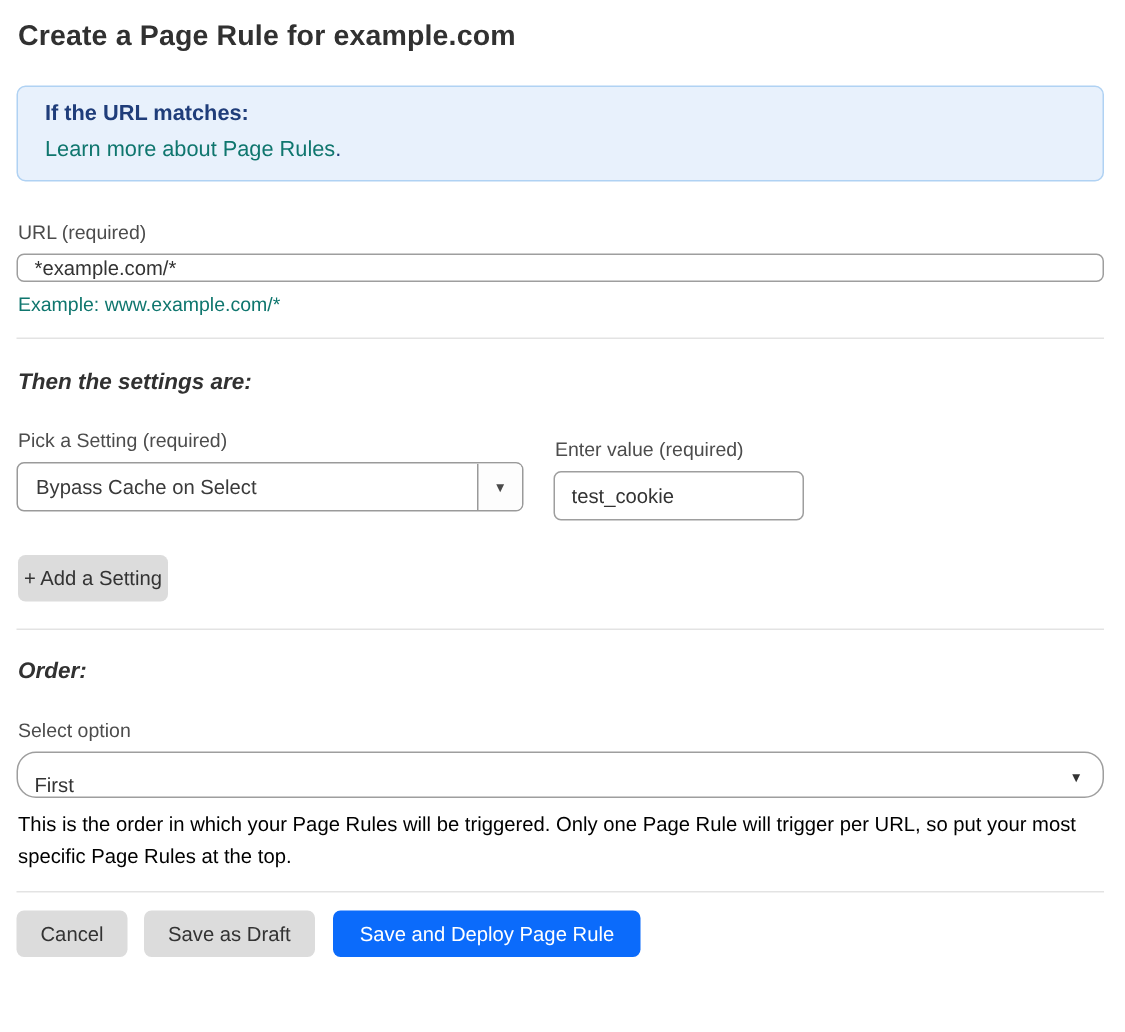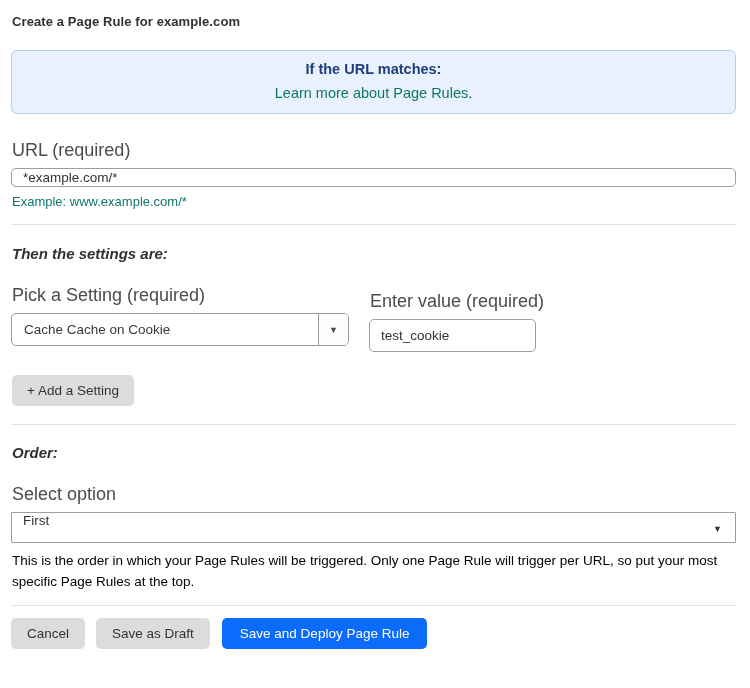--- a/index.html
+++ b/index.html
@@ -6,39 +6,38 @@
   html, body { background: #fff; }
   body {
     width: 750px; height: 688px;
     font-family: "Liberation Sans", sans-serif;
     color: #333;
     overflow: hidden;
   }
   .container { padding: 12px 14px 0 11px; }
 
   .page-title {
-    font-size: 13px; font-weight: bold; color: #313131;
+    font-size: 19px; font-weight: bold; color: #313131;
     margin: 2px 0 21px 1px; letter-spacing: 0.1px;
   }
 
   .info-box {
     background: #e8f1fc;
     border: 1px solid #b0d2f3;
     border-radius: 6px;
     padding: 6px 18px 8px;
     color: #1f3d7a;
     font-size: 14.5px;
     line-height: 24px;
     margin-bottom: 26px;
-    text-align: center;
   }
   .info-heading { font-weight: bold; }
   .info-link { color: #0f766e; cursor: pointer; }
 
-  .field-label { font-size: 18px; color: #4c4c4c; margin-bottom: 7px; margin-left: 1px; }
+  .field-label { font-size: 13px; color: #4c4c4c; margin-bottom: 7px; margin-left: 1px; }
 
   .text-input {
     display: block; width: 100%; height: 19px;
     border: 1px solid #9e9e9e; border-radius: 5px;
     padding: 0 11px; font-size: 13.5px; color: #333;
     font-family: inherit; background: #fff; outline: none;
   }
   .helper { font-size: 13px; color: #0f766e; margin-top: 7px; margin-left: 1px; }
 
   .divider { border: none; border-top: 1px solid #e3e3e3; }
@@ -61,28 +60,28 @@
     width: 30px; border-left: 1px solid #9a9a9a;
     display: flex; align-items: center; justify-content: center;
     color: #4a4a4a; font-size: 9px; background: #fdfdfd;
   }
   .value-input { width: 167px; height: 33px; }
 
   .add-setting-btn {
     margin-top: 23px; margin-left: 1px;
     background: #dcdcdc; color: #333;
     border: none; border-radius: 5px;
-    padding: 8px 15px; font-size: 13.5px;
+    padding: 8px 4px; font-size: 13.5px;
     font-family: inherit; cursor: pointer;
   }
 
   .select-box {
     position: relative; width: 100%; height: 31px;
-    border: 1px solid #9e9e9e; border-radius: 1px;
-    display: flex; align-items: flex-start;
+    border: 1px solid #9e9e9e; border-radius: 13px;
+    display: flex; align-items: flex-end;
     padding: 0 11px; font-size: 13.5px; color: #333;
     background: #fff; cursor: pointer;
   }
   .select-arrow { position: absolute; right: 13px; top: 11px; font-size: 9px; color: #333; }
 
   .order-helper { font-size: 13.5px; color: #000000; line-height: 21px; margin-top: 7px; margin-left: 1px; max-width: 720px; }
 
   .footer { display: flex; gap: 11px; }
   .btn {
     border: none; border-radius: 5px;
@@ -109,21 +108,21 @@
   <div class="helper">Example: www.example.com/*</div>
 
   <hr class="divider d1">
 
   <div class="section-heading">Then the settings are:</div>
 
   <div class="settings-row">
     <div class="setting-col">
       <div class="field-label">Pick a Setting (required)</div>
       <div class="dropdown">
-        <div class="dropdown-value">Cache Cache on Cookie</div>
+        <div class="dropdown-value">Bypass Cache on Select</div>
         <div class="dropdown-arrow-btn">
             <span>▼</span>
           </div>
       </div>
     </div>
     <div class="value-col">
       <div class="field-label">Enter value (required)</div>
       <input type="text" class="text-input value-input" value="test_cookie" style="">
     </div>
   </div>

